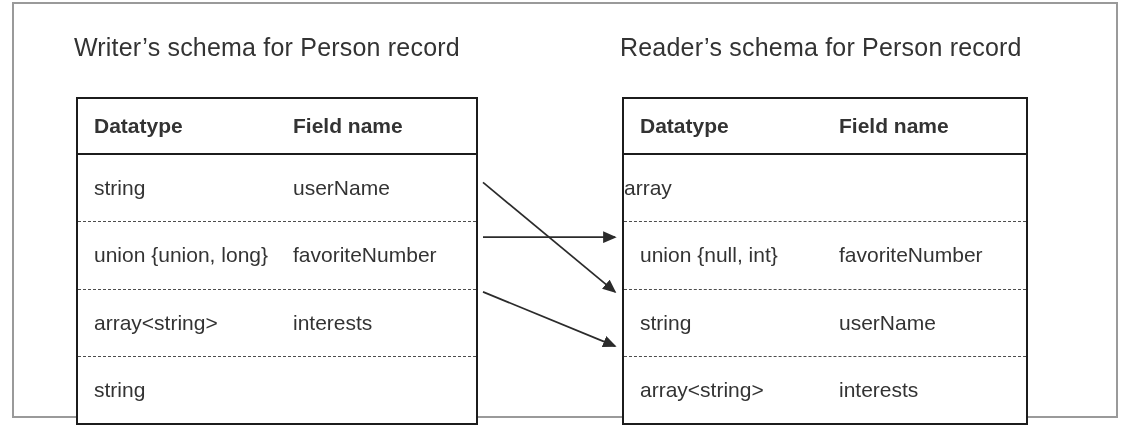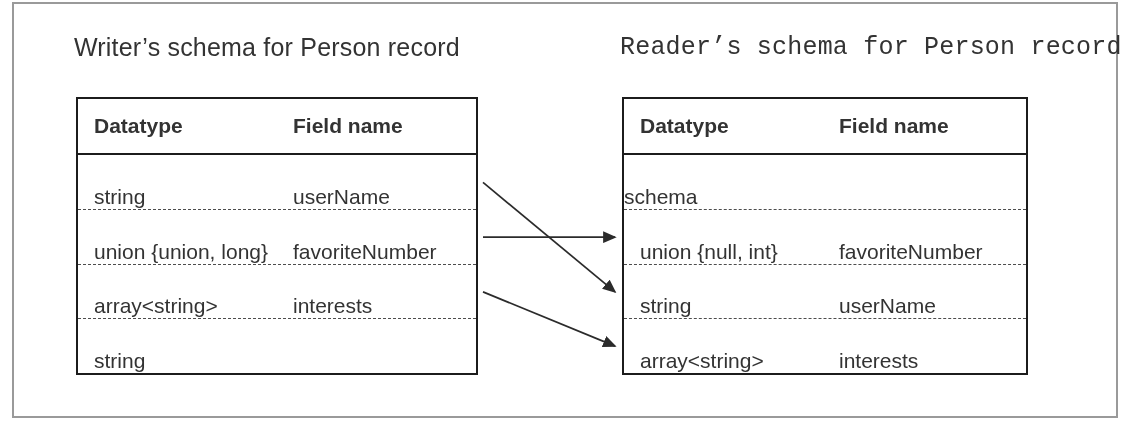--- a/index.html
+++ b/index.html
@@ -26,26 +26,26 @@
   }
   .panel-title {
     position: absolute;
     top: 33px;
     font-size: 25px;
     letter-spacing: 0.2px;
     color: var(--text-color, #333333);
     white-space: nowrap;
   }
   .panel-title.writer { left: 74px; }
-  .panel-title.reader { left: 620px; font-family: Liberation Mono, monospace; }
+  .panel-title.reader { left: 620px; }
 
   .schema-table {
     position: absolute;
     top: 97px;
-    height: 278px;
+    height: 328px;
     box-sizing: border-box;
     border: 2px solid var(--table-border-color, #1c1c1c);
     background: #ffffff;
     display: flex;
     flex-direction: column;
   }
   .schema-table.writer { left: 76px;  width: 402px; }
   .schema-table.reader { left: 622px; width: 406px; }
 
   .thead {
@@ -53,21 +53,21 @@
     flex: 0 0 54px;
     display: flex;
     align-items: center;
     border-bottom: 2px solid var(--table-border-color, #1c1c1c);
     font-weight: bold;
     font-size: 21px;
   }
   .trow {
     flex: 1 1 auto;
     display: flex;
-    align-items: flex-end;
+    align-items: center;
     font-size: 21px;
   }
   .trow:not(:last-child) {
     border-bottom: 1px dashed var(--dash-color, #4d4d4d);
   }
   .cell { white-space: nowrap; }
   .col1 {
     padding-left: 16px;
     width: 199px;
     flex: 0 0 199px;
@@ -111,21 +111,21 @@
     <div class="cell col1">string</div>
   </div>
 </div>
 
 <div class="schema-table reader" id="reader-table">
   <div class="thead">
     <div class="cell col1">Datatype</div>
     <div class="cell col2">Field name</div>
   </div>
   <div class="trow">
-    <div class="cell col2">schema</div>
+    <div class="cell col2">array</div>
   </div>
   <div class="trow">
     <div class="cell col1">union {null, int}</div>
     <div class="cell col2">favoriteNumber</div>
   </div>
   <div class="trow">
     <div class="cell col1">string</div>
     <div class="cell col2">userName</div>
   </div>
   <div class="trow">

